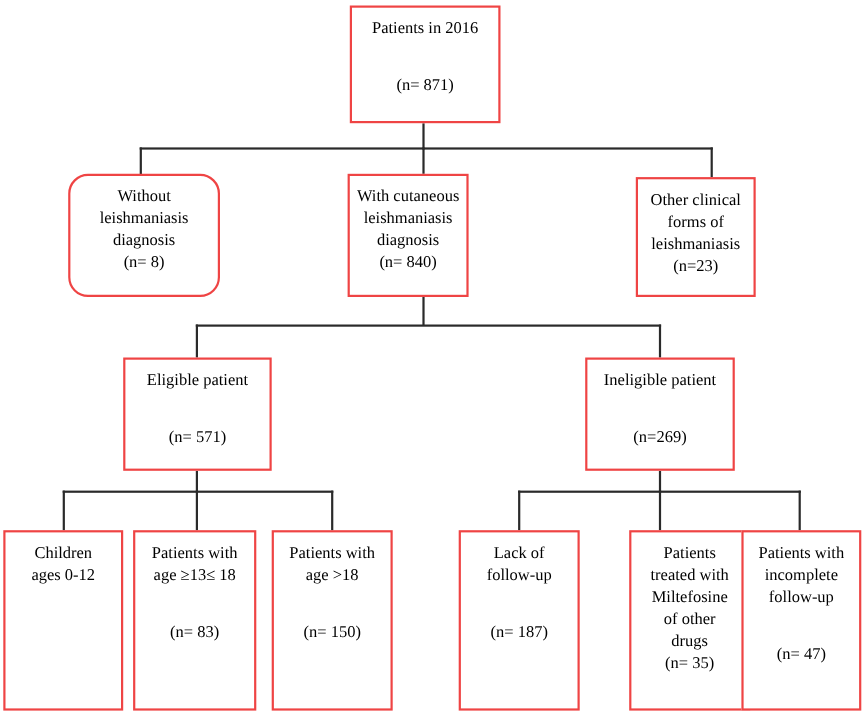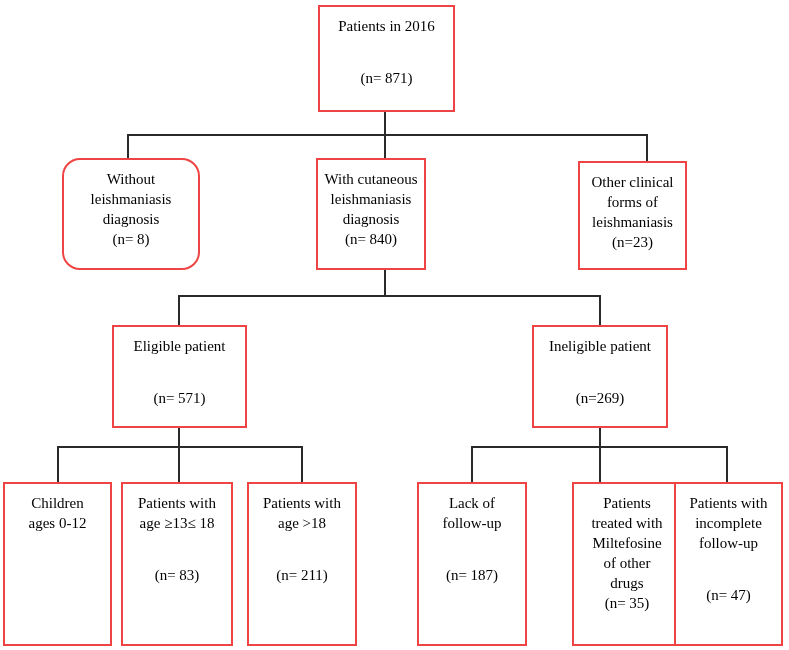--- a/index.html
+++ b/index.html
@@ -110,21 +110,21 @@
 
   <div class="box" style="left:121px; top:482px; width:112px; height:164px;">
     <div class="label">Patients with
 age ≥13≤ 18</div>
     <div class="count gap">(n= 83)</div>
   </div>
 
   <div class="box" style="left:247px; top:482px; width:110px; height:164px;">
     <div class="label">Patients with
 age &gt;18</div>
-    <div class="count gap">(n= 211)</div>
+    <div class="count gap">(n= 150)</div>
   </div>
 
   <div class="box" style="left:417px; top:482px; width:110px; height:164px;">
     <div class="label">Lack of
 follow-up</div>
     <div class="count gap">(n= 187)</div>
   </div>
 
   <div class="box" style="left:541px; top:482px; width:110px; height:164px;margin-left:31px;">
     <div class="label">Patients

